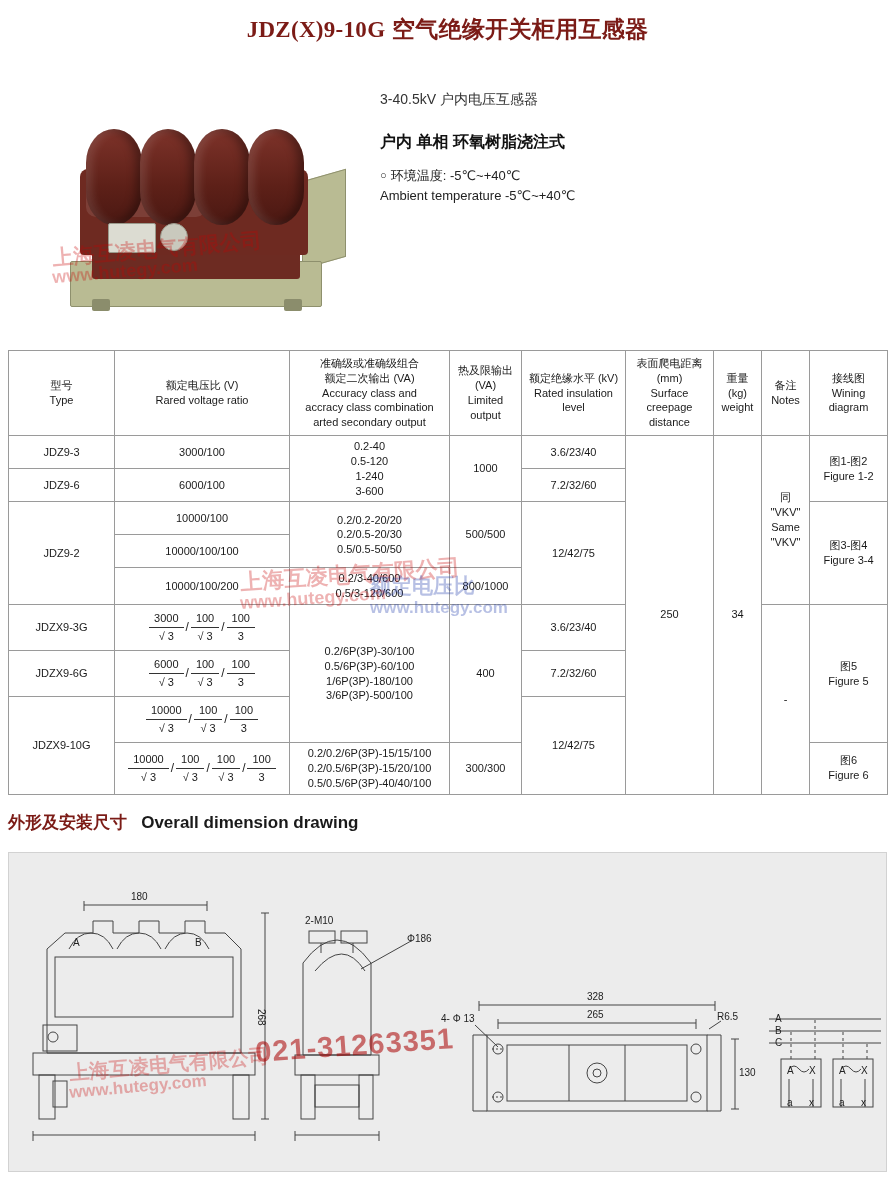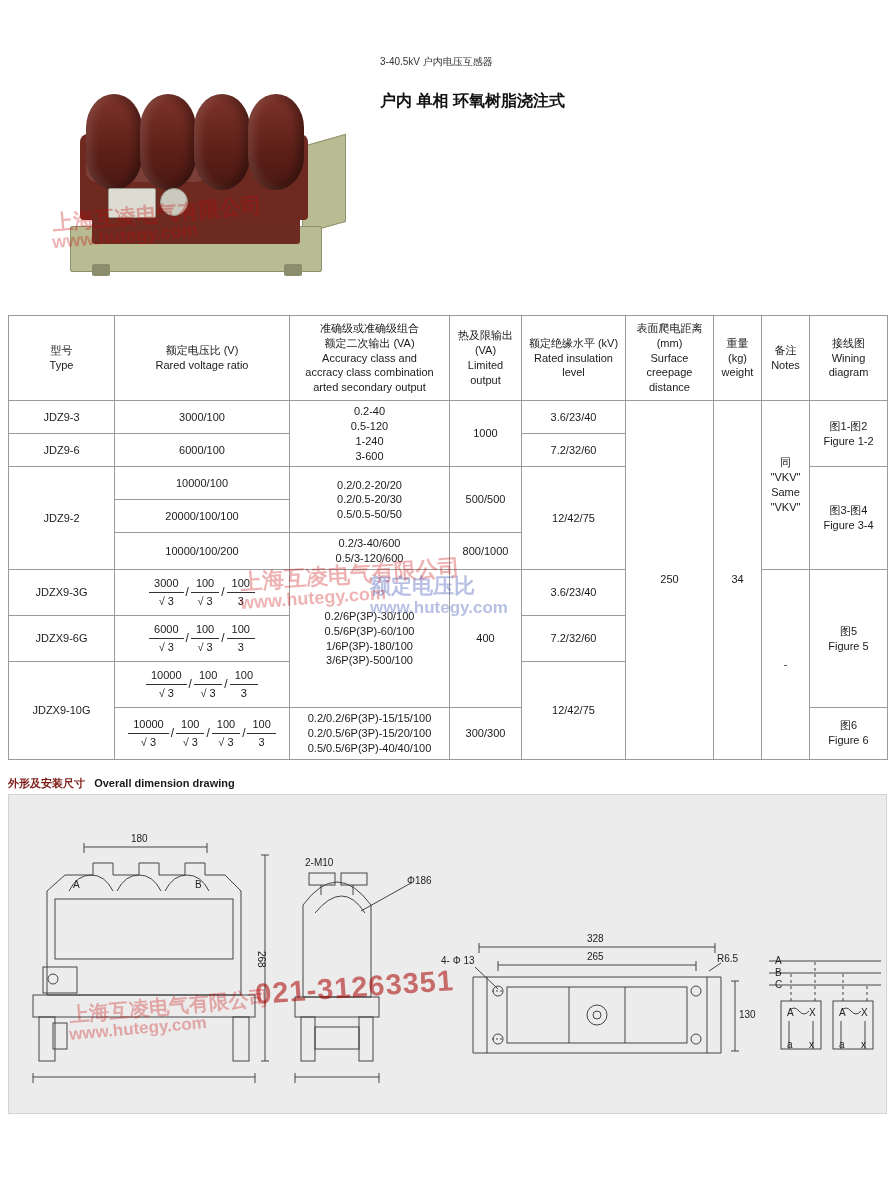--- a/index.html
+++ b/index.html
@@ -19,21 +19,21 @@
     font-size:23px;
     font-weight:bold;
     color:#7b1b16;
     letter-spacing:.3px;
     margin:4px 0 0 0;
   }
   .title .code{font-family:"Liberation Serif",serif;}
   .head-body{display:flex;align-items:flex-start;margin-top:8px;}
   .photo-wrap{width:372px;flex:0 0 372px;position:relative;height:285px;}
   .info{flex:1;padding-top:36px;font-size:13.5px;line-height:1.5;}
-  .info .sub1{font-size:10px;color:#333;margin-bottom:20px;}
+  .info .sub1{font-size:14px;color:#333;margin-bottom:20px;}
   .info .sub2{font-size:16px;font-weight:bold;color:#111;margin-bottom:12px;}
   .info .sub3{font-size:14.5px;color:#222;margin-bottom:22px;letter-spacing:.2px;}
   .info .tech{font-size:16px;font-weight:bold;color:#7b1b16;margin-bottom:12px;}
   .info .tech .en{color:#1a1a1a;}
   .info p.item{margin:0 0 14px 0;font-size:13px;line-height:1.55;color:#222;}
   .info p.item .bullet{font-size:11px;vertical-align:1px;margin-right:4px;}
 
   
   .photo{position:absolute;left:44px;top:58px;width:290px;height:215px;}
   .base{position:absolute;left:18px;top:150px;width:250px;height:44px;background:#b9bb93;border:1px solid #8e906d;border-radius:2px;}
@@ -69,37 +69,40 @@
   table.spec td{height:26px;}
   td.left{text-align:left;padding-left:10px;margin-left:12px;}
   .frac{display:inline-block;vertical-align:middle;text-align:center;margin:0 1px;}
   .frac .num{display:block;border-bottom:1px solid #333;padding:0 5px 1px 5px;font-size:11px;}
   .frac .den{display:block;padding:1px 5px 0 5px;font-size:11px;}
   .fracrow{display:flex;align-items:center;justify-content:center;gap:1px;}
   .sep{font-size:12px;}
   .sqrt{font-size:11px;}
 
   
-  .dim-title{margin:16px 8px 3px 8px;font-size:11px;font-weight:bold;color:#7b1b16;}
+  .dim-title{margin:16px 8px 18px 8px;font-size:17px;font-weight:bold;color:#7b1b16;}
   .dim-title .en{color:#1a1a1a;}
   .dim-box{margin:0 8px;height:318px;background:#ececec;border:1px solid #d2d2d2;position:relative;overflow:hidden;}
   .dim-box svg{position:absolute;left:0;top:0;}
   .phone{position:absolute;left:246px;top:176px;font-size:29px;font-weight:bold;color:rgba(170,0,0,.55);letter-spacing:1px;transform:rotate(-4deg);}
   .wmd1{left:60px;top:198px;font-size:20px;transform:rotate(-5deg);}
   .wmd2{left:60px;top:224px;font-size:17px;transform:rotate(-5deg);}
   .wmc1{left:350px;top:100px;font-size:19px;transform:rotate(-4deg);}
   .wmc2{left:350px;top:124px;font-size:16px;transform:rotate(-4deg);}
   .cap{position:absolute;font-size:10px;color:#222;}
 </style>
 </head>
 <body>
 
 <div class="page">
 
   <div class="header">
+    <div class="title">
+      <span class="code">JDZ(X)9-10G</span><span> 空气绝缘开关柜用互感器</span>
+    </div>
 
     <div class="head-body">
       <div class="photo-wrap">
         <div class="photo">
           <div class="side-bar"></div>
           <div class="base"></div>
           <div class="base2"></div>
           <div class="body-blk"></div>
           <div class="coil c1"></div>
           <div class="coil c2"></div>
@@ -110,20 +113,22 @@
           <div class="foot f1"></div>
           <div class="foot f2"></div>
         </div>
         <div class="wm wm1">上海互凌电气有限公司</div>
         <div class="wm wm2">www.hutegy.com</div>
       </div>
 
       <div class="info">
         <div class="sub1">3-40.5kV 户内电压互感器</div>
         <div class="sub2">户内 单相 环氧树脂浇注式</div>
+        <p class="item"><span class="bullet">○</span><span style="white-space:pre-line">环境温度: -5℃~+40℃
+Ambient temperature -5℃~+40℃</span></p>
       </div>
     </div>
   </div>
 
   <table class="spec">
     <colgroup>
       <col style="width:106px">
         <col style="width:175px">
         <col style="width:160px">
       <col style="width:72px">
@@ -199,21 +204,21 @@
         <td rowspan="2" style="white-space:pre-line">0.2/0.2-20/20
 0.2/0.5-20/30
 0.5/0.5-50/50</td>
         <td rowspan="2">500/500</td>
         <td rowspan="3">12/42/75</td>
         <td rowspan="3" style="white-space:pre-line">图3-图4
 Figure 3-4</td>
       </tr>
 
       <tr>
-        <td>20000/100/100</td>
+        <td>10000/100/100</td>
       </tr>
 
       <tr>
         <td>10000/100/200</td>
         <td style="white-space:pre-line">0.2/3-40/600
 0.5/3-120/600</td>
         <td>800/1000</td>
       </tr>
 
       <tr style="height:46px">

